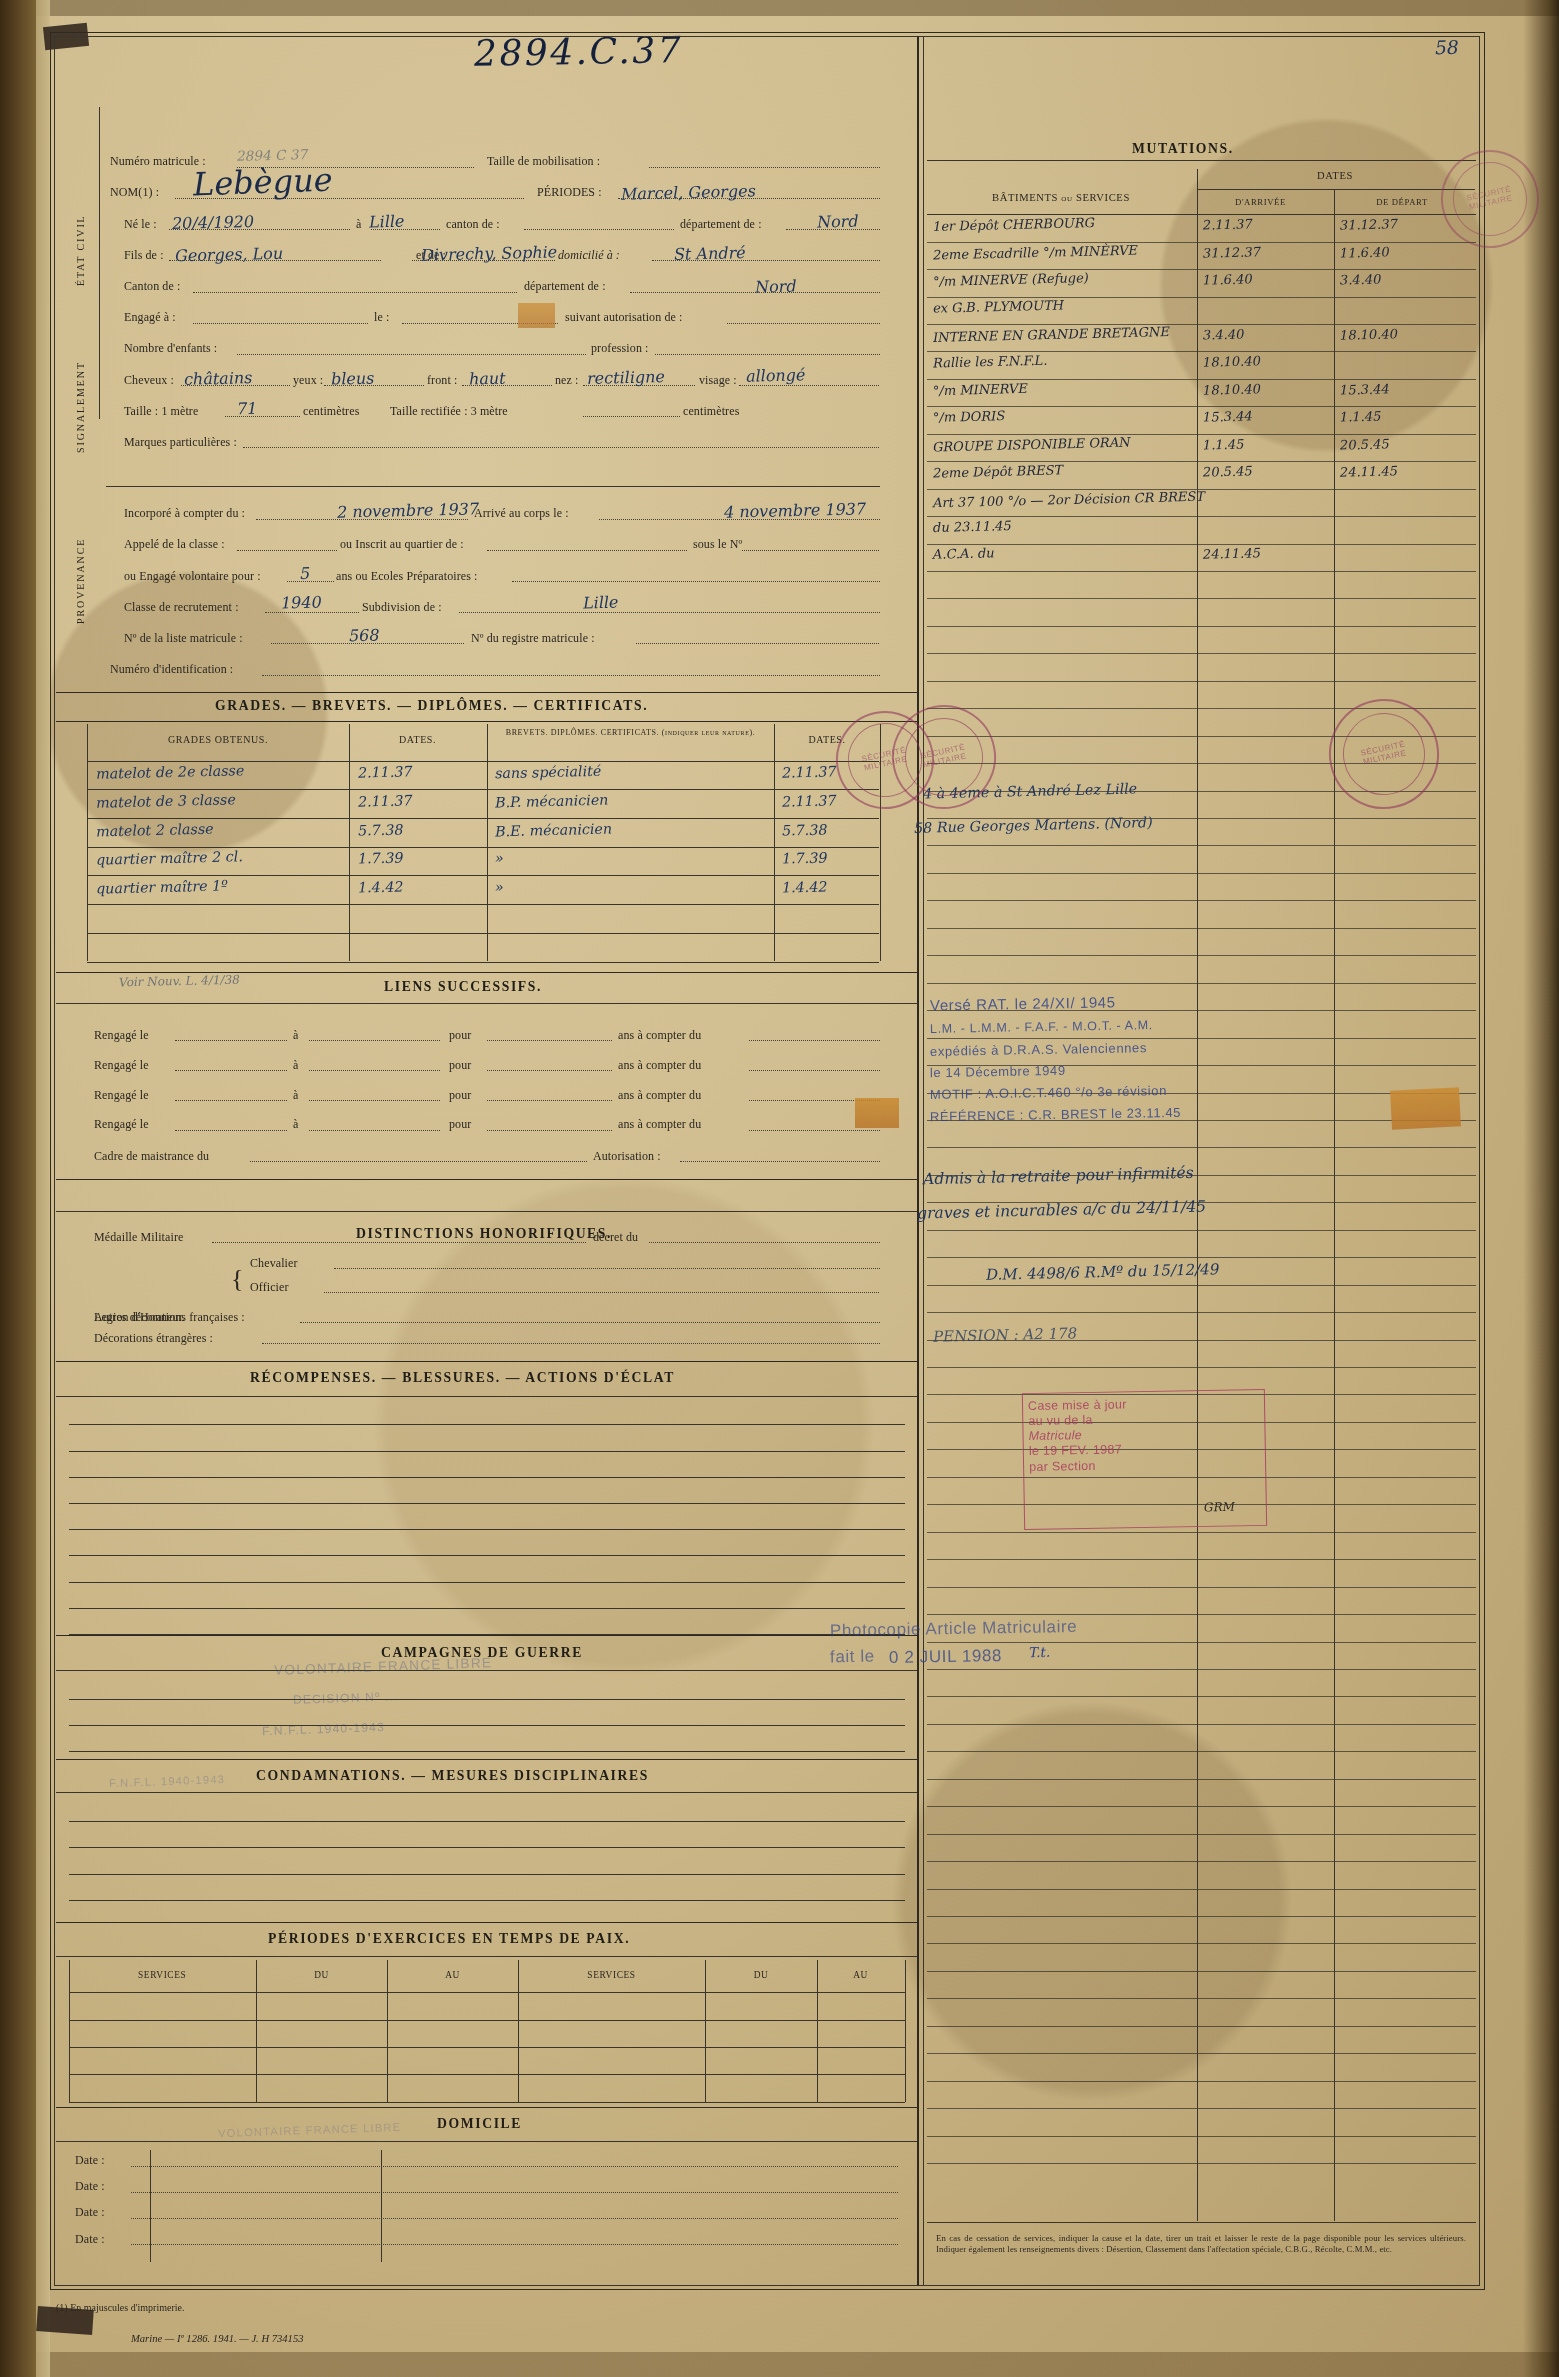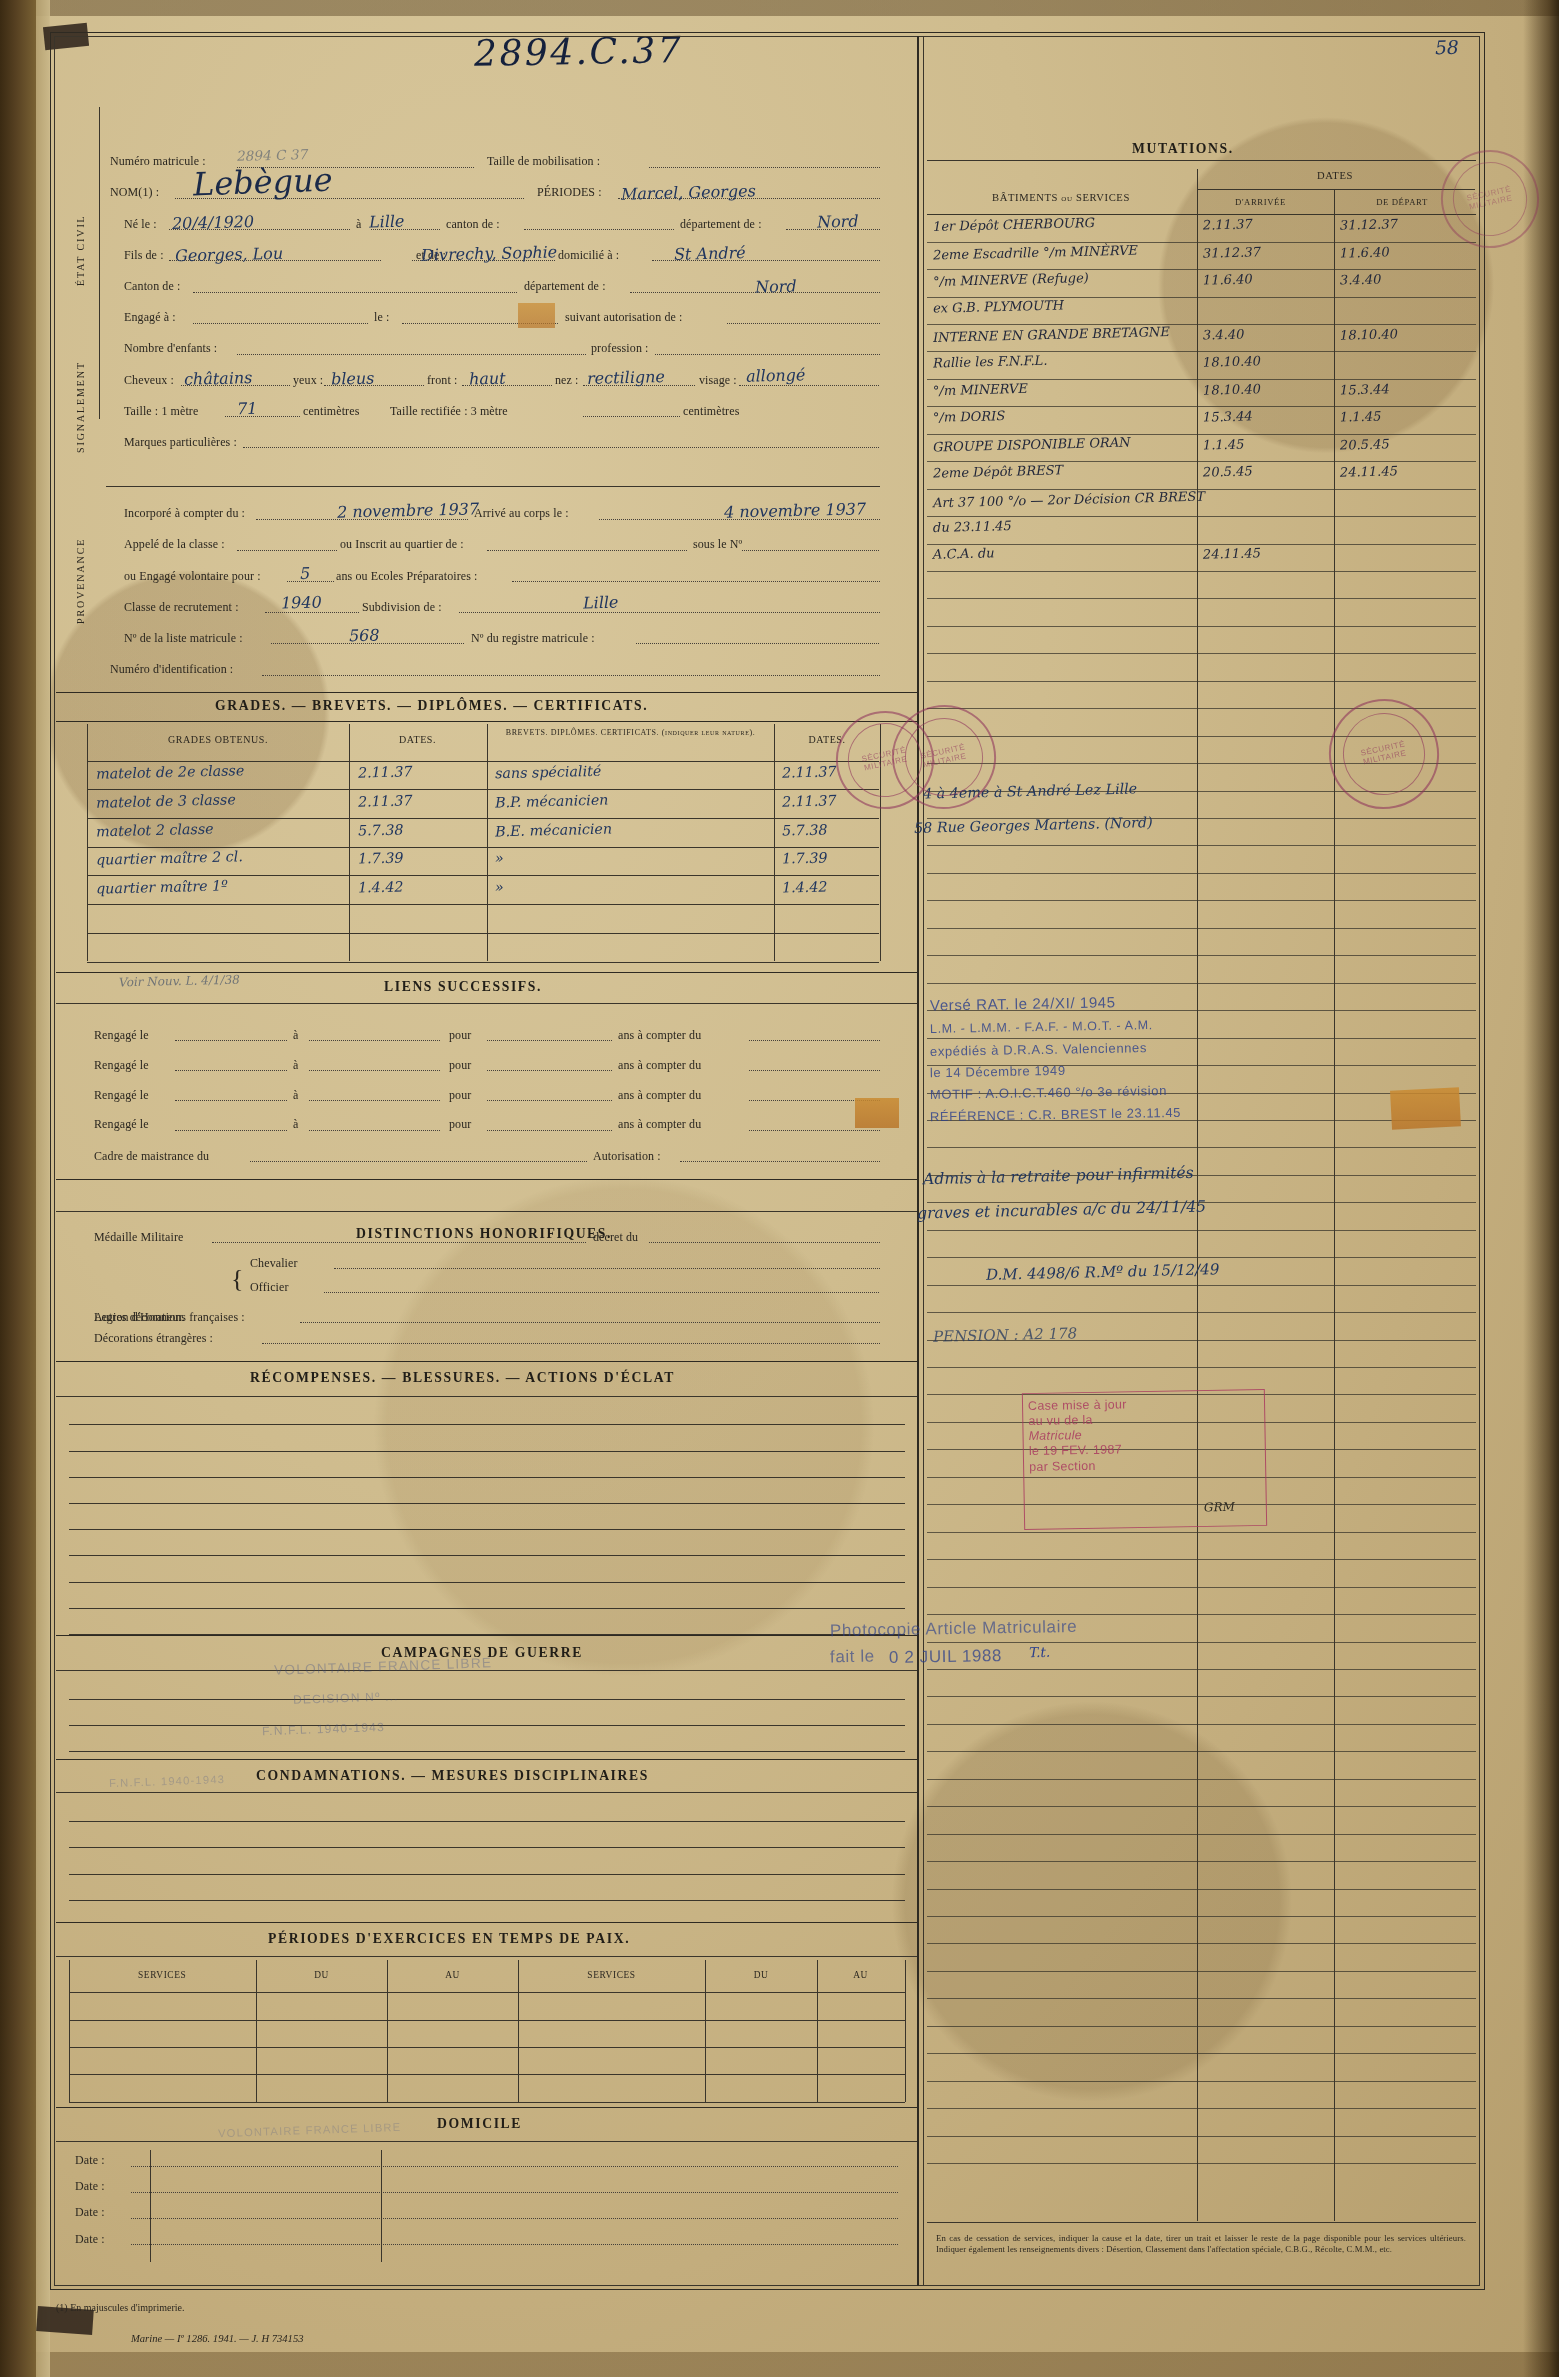--- a/index.html
+++ b/index.html
@@ -135,21 +135,21 @@
     <div class="dots" style="left:321px;top:197px;width:69px;"></div>
     <div class="pr" style="left:396px;top:185px;">canton de :</div>
     <div class="dots" style="left:474px;top:197px;width:150px;"></div>
     <div class="pr" style="left:630px;top:185px;">département de :</div>
     <div class="dots" style="left:736px;top:197px;width:94px;"></div>
 
     <div class="pr" style="left:74px;top:216px;">Fils de :</div>
     <div class="dots" style="left:119px;top:228px;width:212px;"></div>
     <div class="pr" style="left:337px;top:216px;margin-left:29px;">et de :</div>
     <div class="dots" style="left:362px;top:228px;width:143px;"></div>
-    <div class="pr" style="left:508px;top:216px;">domicilié à :</div>
+    <div class="pr" style="left:508px;top:216px;font-style:italic;">domicilié à :</div>
     <div class="dots" style="left:602px;top:228px;width:228px;"></div>
 
     <div class="pr" style="left:74px;top:247px;">Canton de :</div>
     <div class="dots" style="left:143px;top:260px;width:324px;"></div>
     <div class="pr" style="left:474px;top:247px;">département de :</div>
     <div class="dots" style="left:580px;top:260px;width:250px;"></div>
 
     <div class="pr" style="left:74px;top:278px;">Engagé à :</div>
     <div class="dots" style="left:143px;top:291px;width:175px;"></div>
     <div class="pr" style="left:324px;top:278px;">le :</div>

